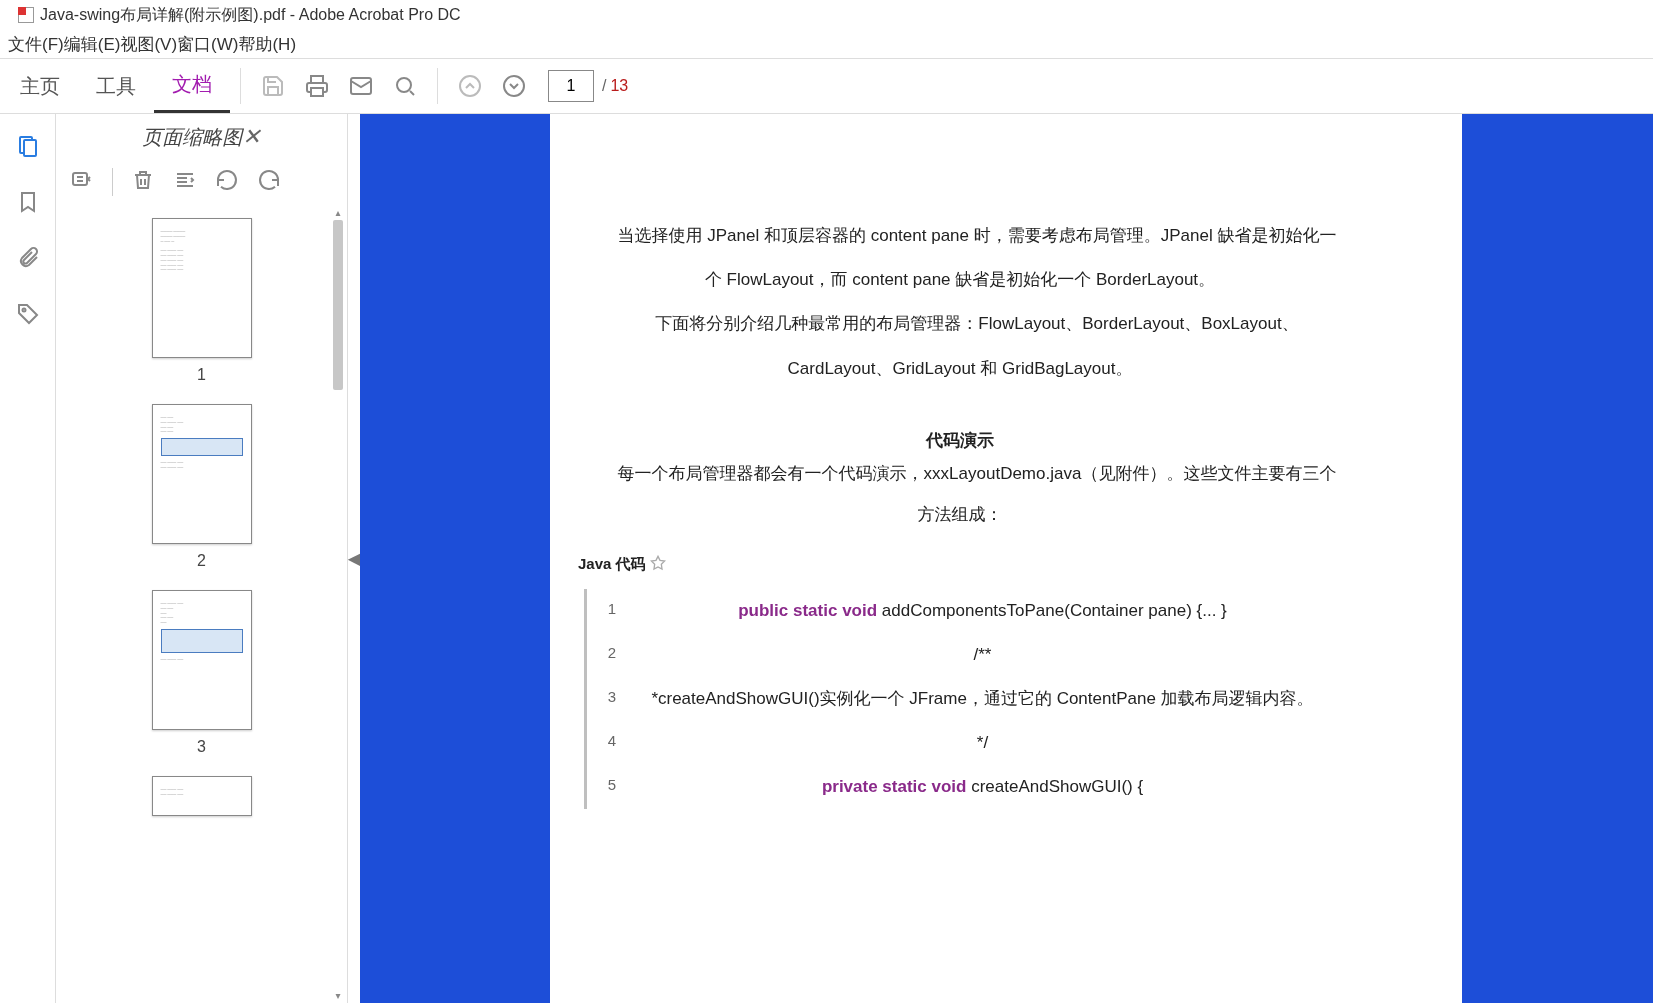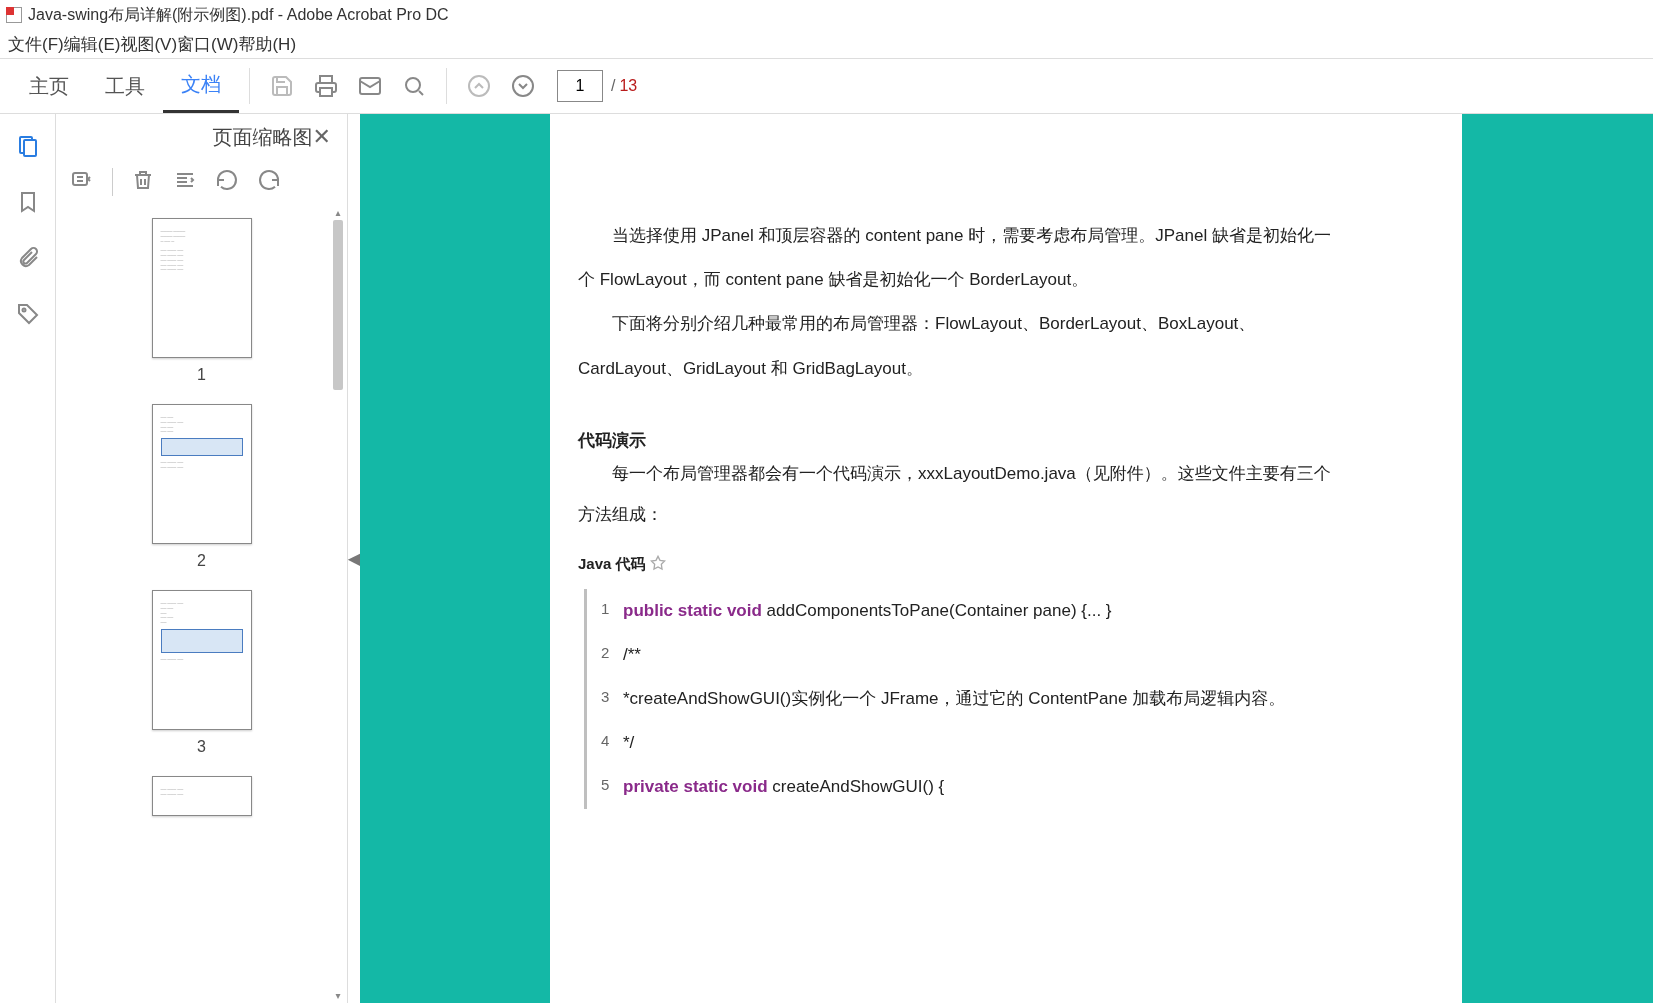--- a/index.html
+++ b/index.html
@@ -1,64 +1,64 @@
 <!DOCTYPE html>
 <html><head>
 <meta charset="utf-8">
 <style>
 * { margin: 0; padding: 0; box-sizing: border-box; font-family: "Segoe UI", "Microsoft YaHei", sans-serif; }
 body { width: 1653px; height: 1003px; overflow: hidden; background: #fff; color: #333; user-select: none; }
 
 
-.titlebar { height: 30px; display: flex; align-items: center; padding: 0 6px; font-size: 16px; }
+.titlebar { height: 30px; display: flex; align-items: center; padding: 0 18px; font-size: 16px; }
 .pdf-icon { width: 16px; height: 16px; background: #fff; border: 1px solid #999; position: relative; margin-right: 6px; }
 .pdf-icon::before { content: ""; position: absolute; top: -1px; left: -1px; width: 8px; height: 8px; background: #d33; }
 
 
 .menubar { height: 28px; display: flex; align-items: center; padding: 0 8px; font-size: 17px; }
 
 
-.toolbar { height: 56px; border-top: 1px solid #ddd; border-bottom: 1px solid #ddd; display: flex; align-items: center; padding: 0 11px; gap: 0; font-size: 20px; color: #555; }
+.toolbar { height: 56px; border-top: 1px solid #ddd; border-bottom: 1px solid #ddd; display: flex; align-items: center; padding: 0 2px; gap: 0; font-size: 20px; color: #555; }
 .tool-tab { padding: 0 18px; height: 100%; display: flex; align-items: center; cursor: pointer; }
-.tool-tab.active { border-bottom: 3px solid #333; color: #3b82f6; }
+.tool-tab.active { border-bottom: 3px solid #333; color: #a21caf; }
 .tool-sep { width: 1px; height: 36px; background: #ddd; margin: 0 10px; }
 .tool-btn { width: 44px; height: 44px; display: flex; align-items: center; justify-content: center; color: #888; cursor: pointer; }
 .tool-btn.disabled { color: #bbb; }
 .tool-btn svg { width: 24px; height: 24px; }
 .page-input { width: 46px; height: 32px; border: 1px solid #888; text-align: center; font-size: 16px; margin-left: 12px; }
 .page-sep { margin: 0 8px; color: #666; font-size: 16px; }
 
 
 .main { display: flex; height: calc(1003px - 30px - 28px - 56px); }
 .icon-rail { width: 56px; border-right: 1px solid #ddd; display: flex; flex-direction: column; align-items: center; padding-top: 18px; gap: 28px; }
 .icon-rail .rail-btn { width: 28px; height: 28px; color: #888; display:flex; align-items:center; justify-content:center; }
 .icon-rail .rail-btn.active { color: #2a7de1; }
 .icon-rail svg { width: 24px; height: 24px; }
 
 .thumb-panel { width: 292px; border-right: 1px solid #ddd; display: flex; flex-direction: column; position: relative; }
-.thumb-header { height: 46px; display: flex; align-items: center; padding: 0 16px; font-size: 20px; color: #444; justify-content: flex-end; }
+.thumb-header { height: 46px; display: flex; align-items: center; padding: 0 16px; font-size: 20px; color: #444; justify-content: center; font-style: italic; }
 .thumb-header .close { color: #666; font-size: 22px; }
 .thumb-tools { height: 44px; display: flex; align-items: center; padding: 0 14px; gap: 18px; color: #888; }
 .thumb-tools .sep { width:1px; height:28px; background:#ccc; }
 .thumb-tools svg { width: 24px; height: 24px; }
 .thumb-list { flex: 1; overflow: hidden; position: relative; }
 .thumb-scroll { position: absolute; right: 2px; top: 0; bottom: 0; width: 14px; }
 .thumb-scroll .up, .thumb-scroll .down { height: 16px; display:flex; align-items:center; justify-content:center; font-size:10px; color:#888; }
 .thumb-scroll .track { position:absolute; top:16px; bottom:16px; left:0; right:0; }
 .thumb-scroll .handle { position:absolute; top:0; left:2px; right:2px; height:170px; background:#c7c7c7; border-radius:2px; }
 .thumb-item { display:flex; flex-direction:column; align-items:center; padding: 14px 0 6px; }
 .thumb-item .page { width: 100px; height: 140px; background:#fff; border:1px solid #888; box-shadow: 0 1px 2px rgba(0,0,0,0.2); padding:10px 8px; font-size:3px; line-height:1.6; color:#666; overflow:hidden; }
 .thumb-item .page .box { border:1px solid #4a7cc0; background:#d8e6f5; height:18px; margin:4px 0; }
 .thumb-item .page .box2 { border:1px solid #4a7cc0; background:#d8e6f5; height:24px; margin:4px 0; }
 .thumb-item .num { margin-top: 8px; font-size: 16px; color:#444; }
 .thumb-item.last .page { height: 40px; }
 
 .collapse { width: 12px; display:flex; align-items:center; justify-content:center; color:#777; cursor:pointer; background:#fff; }
 
-.doc-view { flex:1; background:#14b8a6; position: relative; overflow:hidden; }
+.doc-view { flex:1; background:#1d4ed8; position: relative; overflow:hidden;text-align:center; }
 .doc-page { background:#fff; position:absolute; left:190px; top:0; bottom:0; width:912px; padding: 100px 120px 0 28px; font-size: 17px; line-height: 2.6; color:#222; }
 .doc-page .indent { text-indent: 2em; }
 .doc-heading { font-weight: bold; font-size: 17px; margin-top: 36px; line-height:1.6; }
 .code-label { font-weight: bold; font-size: 15px; display:flex; align-items:center; gap:4px; margin-top:8px; }
 .code-label svg { width:16px; height:16px; color:#aaa; }
 .code-block { border-left: 3px solid #bfbfbf; margin-left:6px; margin-top:6px; padding-left: 14px; font-family: Consolas, monospace; font-size: 17px; }
 .code-line { display:flex; align-items:flex-start; line-height: 2.6; }
 .code-line .ln { width: 22px; color:#666; font-size:15px; flex-shrink:0; }
 .code-line .ct { flex:1; color:#222; }
 .kw { color:#8a2a8a; font-weight:bold;margin-top:36px; }

